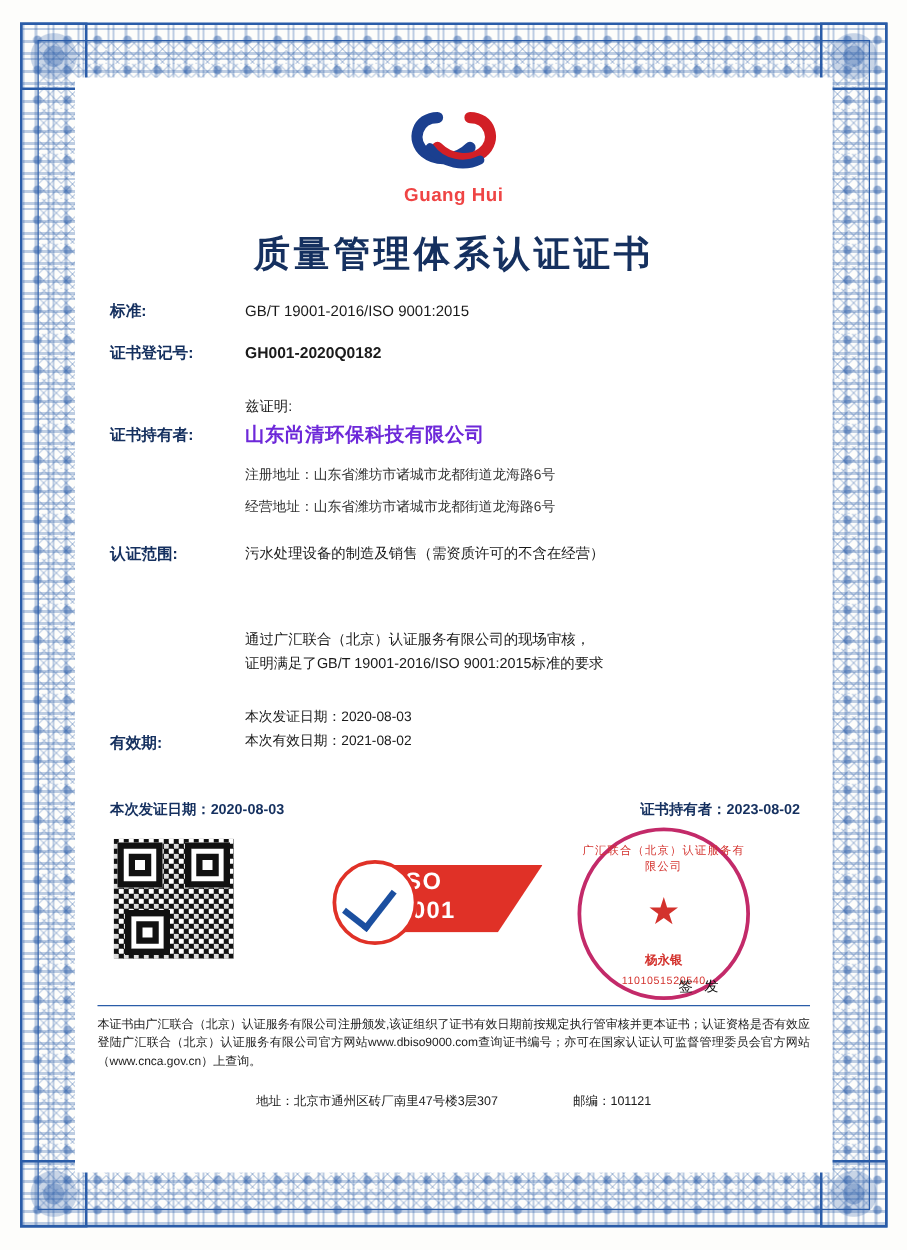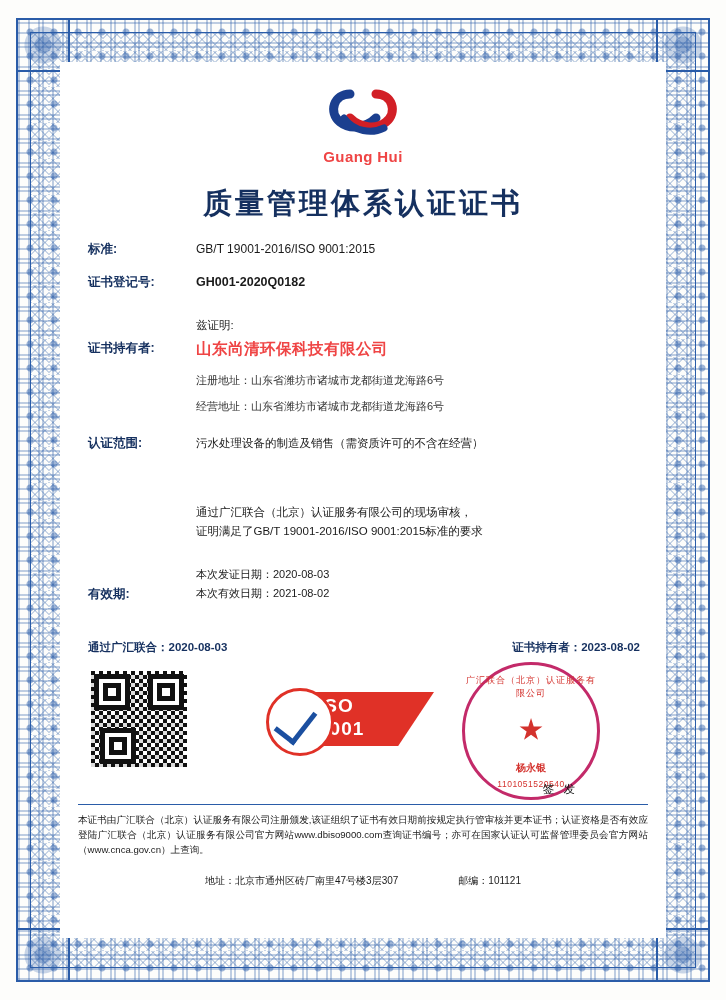--- a/index.html
+++ b/index.html
@@ -151,21 +151,21 @@
   .row .val {
     flex: 1 1 auto;
     font-size: 12px;
     color: #1a1a1a;
     line-height: 17px;
   }
   .val.small { font-size: 11px; color: #333; }
   .val.strongname {
     font-size: 15.5px;
     font-weight: bold;
-    color: #ef4444;
+    color: #6d28d9;
     letter-spacing: 0.5px;
   }
   .val.code {
     font-size: 12.5px;
     font-weight: bold;
   }
   .val.scope {
     font-size: 11.5px;
   }
   .spacer-6 { height: 6px; }
@@ -447,21 +447,21 @@
         <div class="val">
           <div class="valid-line">本次发证日期：2020-08-03</div>
           <div class="valid-line">本次有效日期：2021-08-02</div>
         </div>
       </div>
 
     </div>
 
     <div class="reg-dates">
       <div>
-        <span>通过广汇联合：</span><span>2020-08-03</span>
+        <span>本次发证日期：</span><span>2020-08-03</span>
       </div>
       <div>
         <span>证书持有者：</span><span>2023-08-02</span>
       </div>
     </div>
 
     <div class="marks">
 
       <div class="qr">
         <div class="qr-b"></div>

